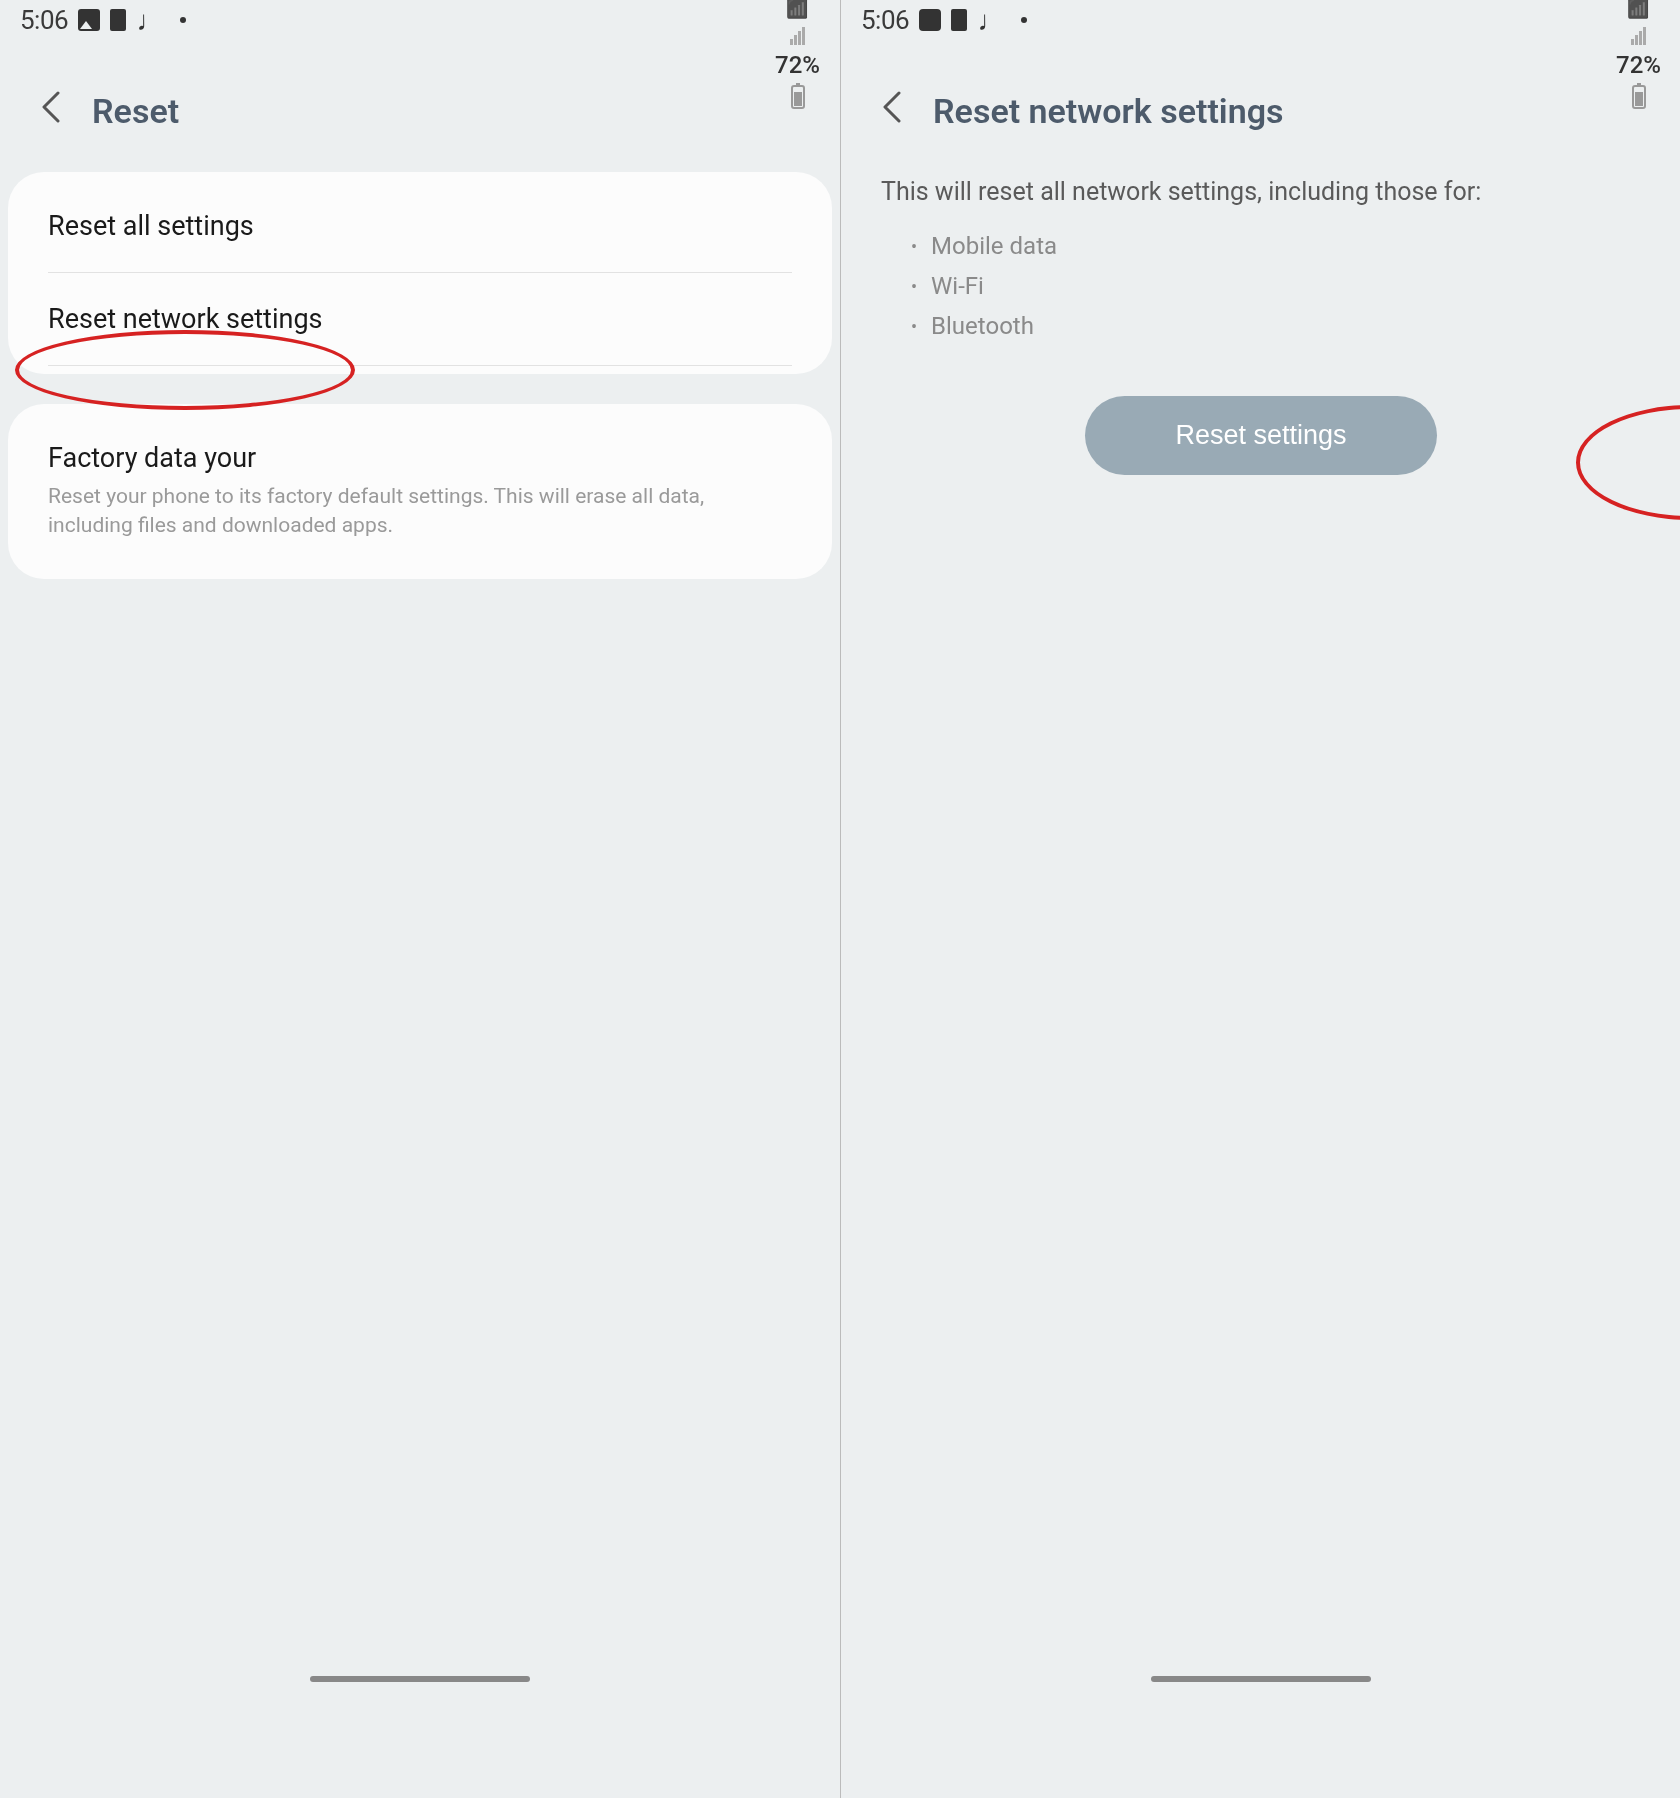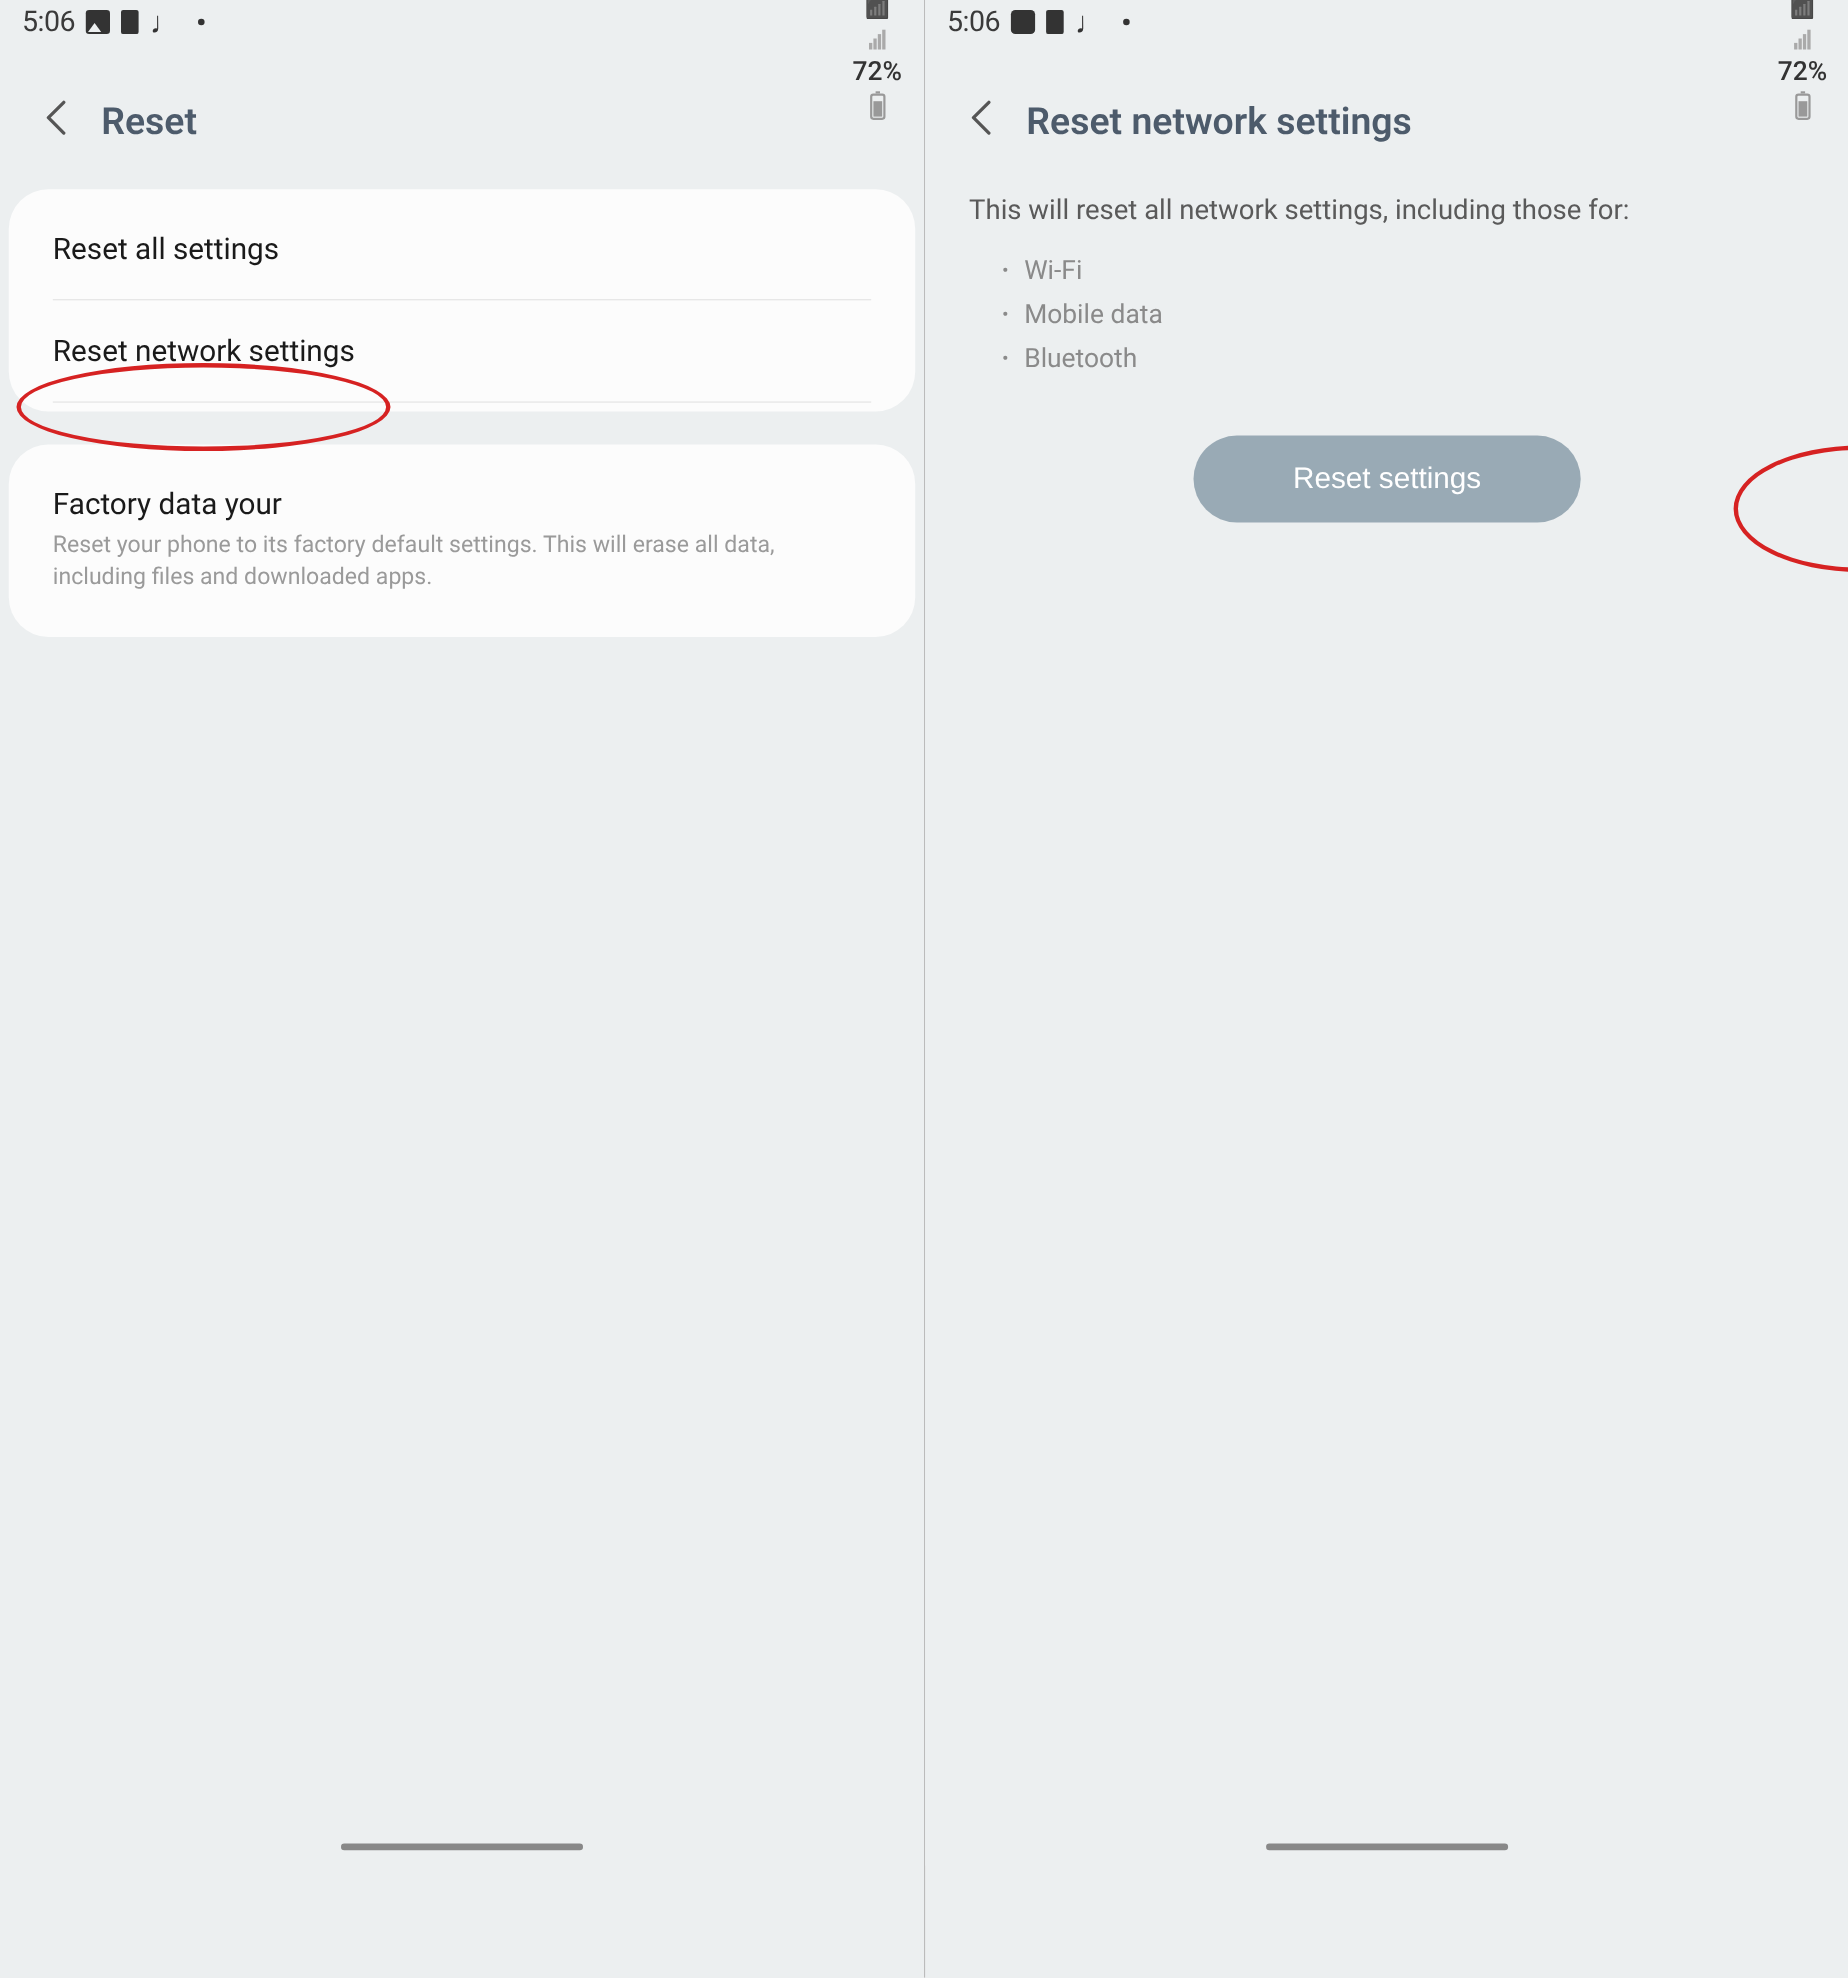--- a/index.html
+++ b/index.html
@@ -364,24 +364,24 @@
             <path d="M18 2 L4 16 L18 30" stroke="#555" stroke-width="3" fill="none" stroke-linecap="round" stroke-linejoin="round"></path>
           </svg>
       </span>
       <span class="page-title">Reset network settings</span>
     </div>
 
     <div class="intro-text">This will reset all network settings, including those for:</div>
 
     <div class="bullet-list">
       <div class="bullet-item">
-          <span>Wi-Fi</span>
+          <span>Mobile data</span>
         </div>
       <div class="bullet-item">
-          <span>Mobile data</span>
+          <span>Wi-Fi</span>
         </div>
       <div class="bullet-item">
           <span>Bluetooth</span>
         </div>
     </div>
 
     <div class="center-button-wrap">
       <button class="pill-button">Reset settings</button>
     </div>
 

